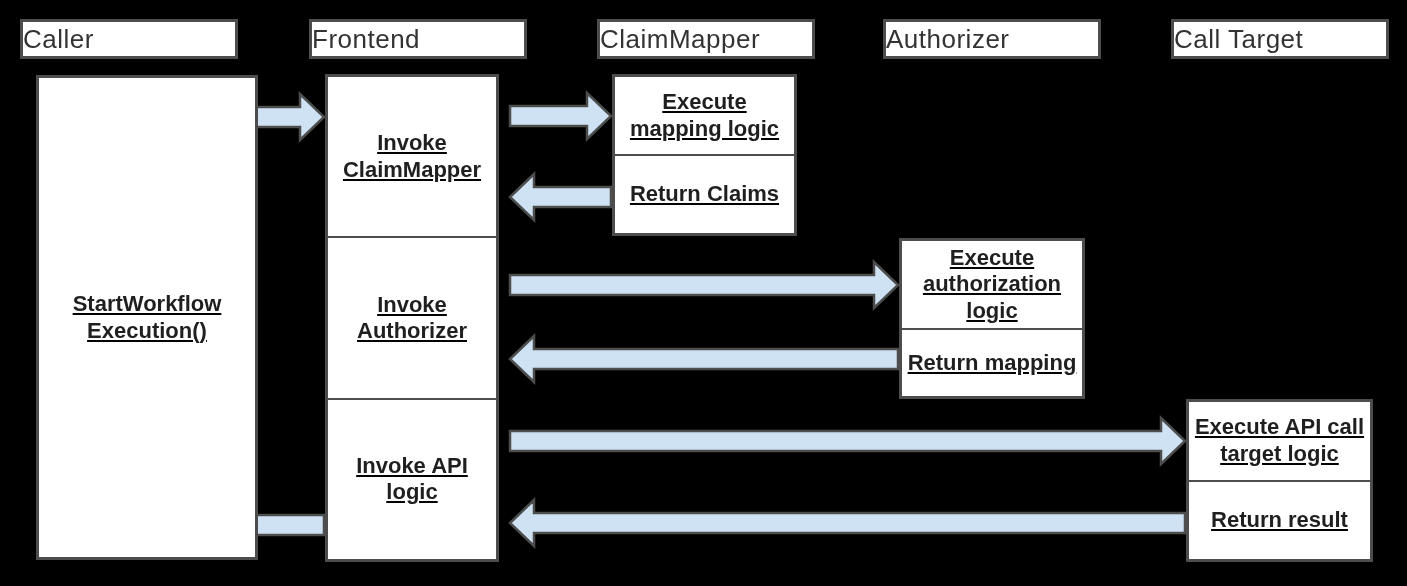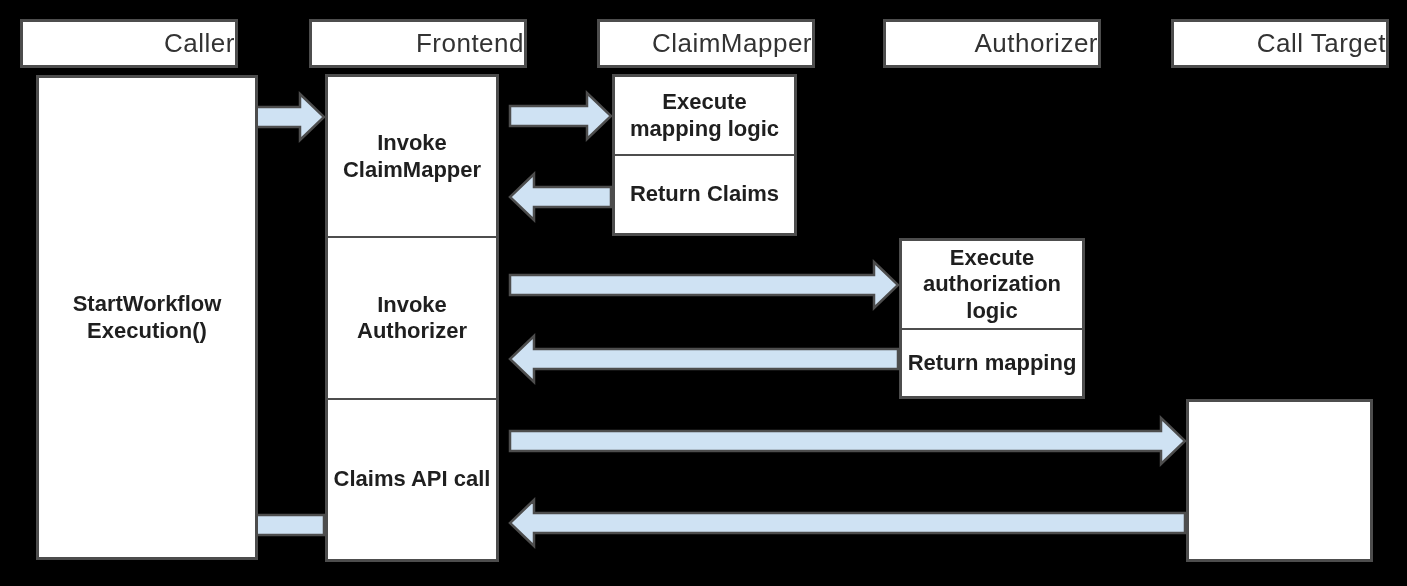--- a/index.html
+++ b/index.html
@@ -15,32 +15,32 @@
   body{
     font-family:"Liberation Sans","DejaVu Sans",sans-serif;
     width:1407px;height:586px;overflow:hidden;position:relative;
   }
   .canvas{
     position:absolute;left:0;top:0;width:1407px;height:586px;
     background:var(--background);
   }
   .arrow-layer{position:absolute;left:0;top:0;width:100%;height:100%;z-index:0;}
   .hdr{
-    position:absolute;top:19px;height:49px;width:218px;z-index:1;
+    position:absolute;top:19px;height:40px;width:218px;z-index:1;
     background:var(--box-fill);border:3px solid var(--box-border);
-    display:flex;align-items:center;justify-content:flex-end;padding-left:31px;
+    display:flex;align-items:center;justify-content:flex-start;
   }
   .hdr-label{
     font-size:26px;font-weight:400;color:#333333;letter-spacing:0.5px;
     white-space:nowrap;
   }
   .act{
     position:absolute;z-index:1;
     background:var(--box-fill);border:3px solid var(--box-border);
-    display:flex;flex-direction:column;
+    display:flex;flex-direction:column;text-decoration:underline;
   }
   .cell{
     flex:1;display:flex;align-items:center;justify-content:center;
     padding:4px;
   }
   .cell + .cell{border-top:2px solid var(--box-border);}
   .cell-label{
     font-size:22px;font-weight:700;color:var(--text);
     text-align:center;line-height:1.2;white-space:pre-line;
   }
@@ -103,21 +103,21 @@
   <div class="act" style="left:325px;top:74px;width:174px;height:488px">
     <div class="cell">
       <span class="cell-label">Invoke
 ClaimMapper</span>
     </div>
     <div class="cell">
       <span class="cell-label">Invoke
 Authorizer</span>
     </div>
     <div class="cell">
-      <span class="cell-label">Claims API call</span>
+      <span class="cell-label">Invoke API logic</span>
     </div>
   </div>
 
   <div class="act" style="left:612px;top:74px;width:185px;height:162px">
     <div class="cell">
       <span class="cell-label">Execute
 mapping logic</span>
     </div>
     <div class="cell">
       <span class="cell-label">Return Claims</span>
@@ -129,15 +129,22 @@
       <span class="cell-label">Execute
 authorization
 logic</span>
     </div>
     <div class="cell">
       <span class="cell-label">Return mapping</span>
     </div>
   </div>
 
   <div class="act" style="left:1186px;top:399px;width:187px;height:163px">
+    <div class="cell">
+      <span class="cell-label">Execute API call
+target logic</span>
+    </div>
+    <div class="cell">
+      <span class="cell-label">Return result</span>
+    </div>
   </div>
 
 </div>
 
 </body></html>

